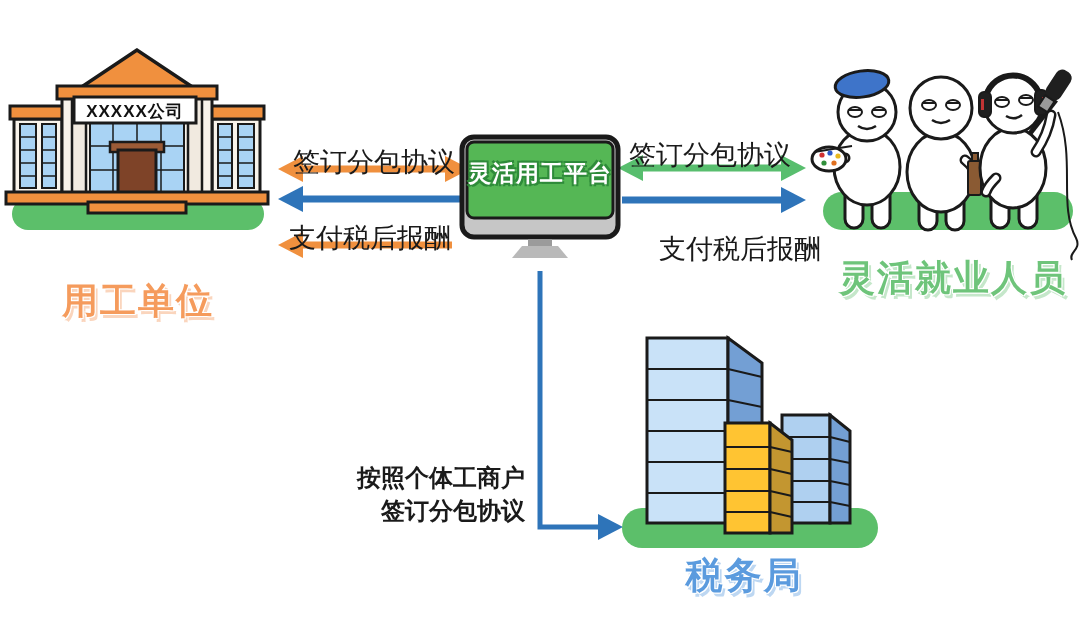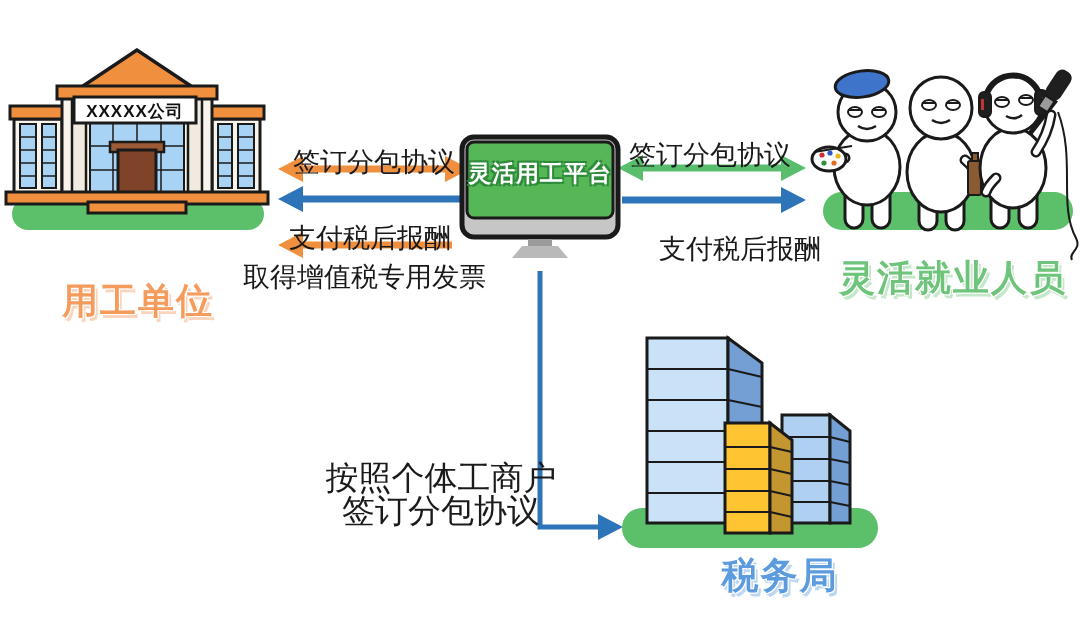--- a/index.html
+++ b/index.html
@@ -56,22 +56,22 @@
   }
   .sign-text{
     position:absolute;left:135px;top:100px;transform:translateX(-50%);
     font-size:17px;font-weight:bold;letter-spacing:1px;color:#111;
   }
   .screen-text{
     position:absolute;left:540px;top:158px;transform:translateX(-50%);
     font-size:23px;font-weight:bold;letter-spacing:1px;color:#fff;
     text-shadow:2px 2px 0 #2e8b3a,-2px 2px 0 #2e8b3a,2px -2px 0 #2e8b3a,-2px -2px 0 #2e8b3a;
   }
-  .tax-note{position:absolute;left:441px;top:461px;transform:translateX(-50%);text-align:center;
-    font-size:33px;font-weight:400;line-height:33px;color:#1a1a1a;white-space:nowrap;}
+  .tax-note{position:absolute;left:441px;top:461px;transform:translateX(-50%);text-align:right;
+    font-size:24px;font-weight:700;line-height:33px;color:#1a1a1a;white-space:nowrap;}
 </style>
 </head>
 <body>
 
 <div class="canvas">
 
 <svg class="scene" width="1080" height="622" viewBox="0 0 1080 622">
 
   <g>
     <rect x="12" y="198" width="252" height="32" rx="16" class="f-grass"></rect>
@@ -292,26 +292,25 @@
       </g>
     </g>
   </g>
 </svg>
 
 <div class="sign-text">XXXXX公司</div>
 <div class="screen-text">灵活用工平台</div>
 
 <div class="lbl ctr" style="left:374px;top:128px;">签订分包协议</div>
 <div class="lbl ctr" style="left:370px;top:204px;">支付税后报酬</div>
-<div class="lbl" style="left:243px;top:259px;">取得增值税专用发票</div>
 <div class="lbl ctr" style="left:710px;top:121px;">签订分包协议</div>
 <div class="lbl ctr" style="left:740px;top:215px;">支付税后报酬</div>
 
 <div class="tax-note">
   <div>按照个体工商户</div>
   <div>签订分包协议</div>
 </div>
 
 <div class="cap cap-orange" style="left:138px;top:233px;">用工单位</div>
 <div class="cap cap-green" style="left:953px;top:254px;">灵活就业人员</div>
-<div class="cap cap-blue" style="left:780px;top:551px;">税务局</div>
+<div class="cap cap-blue" style="left:744px;top:551px;">税务局</div>
 
 </div>
 
 </body></html>

